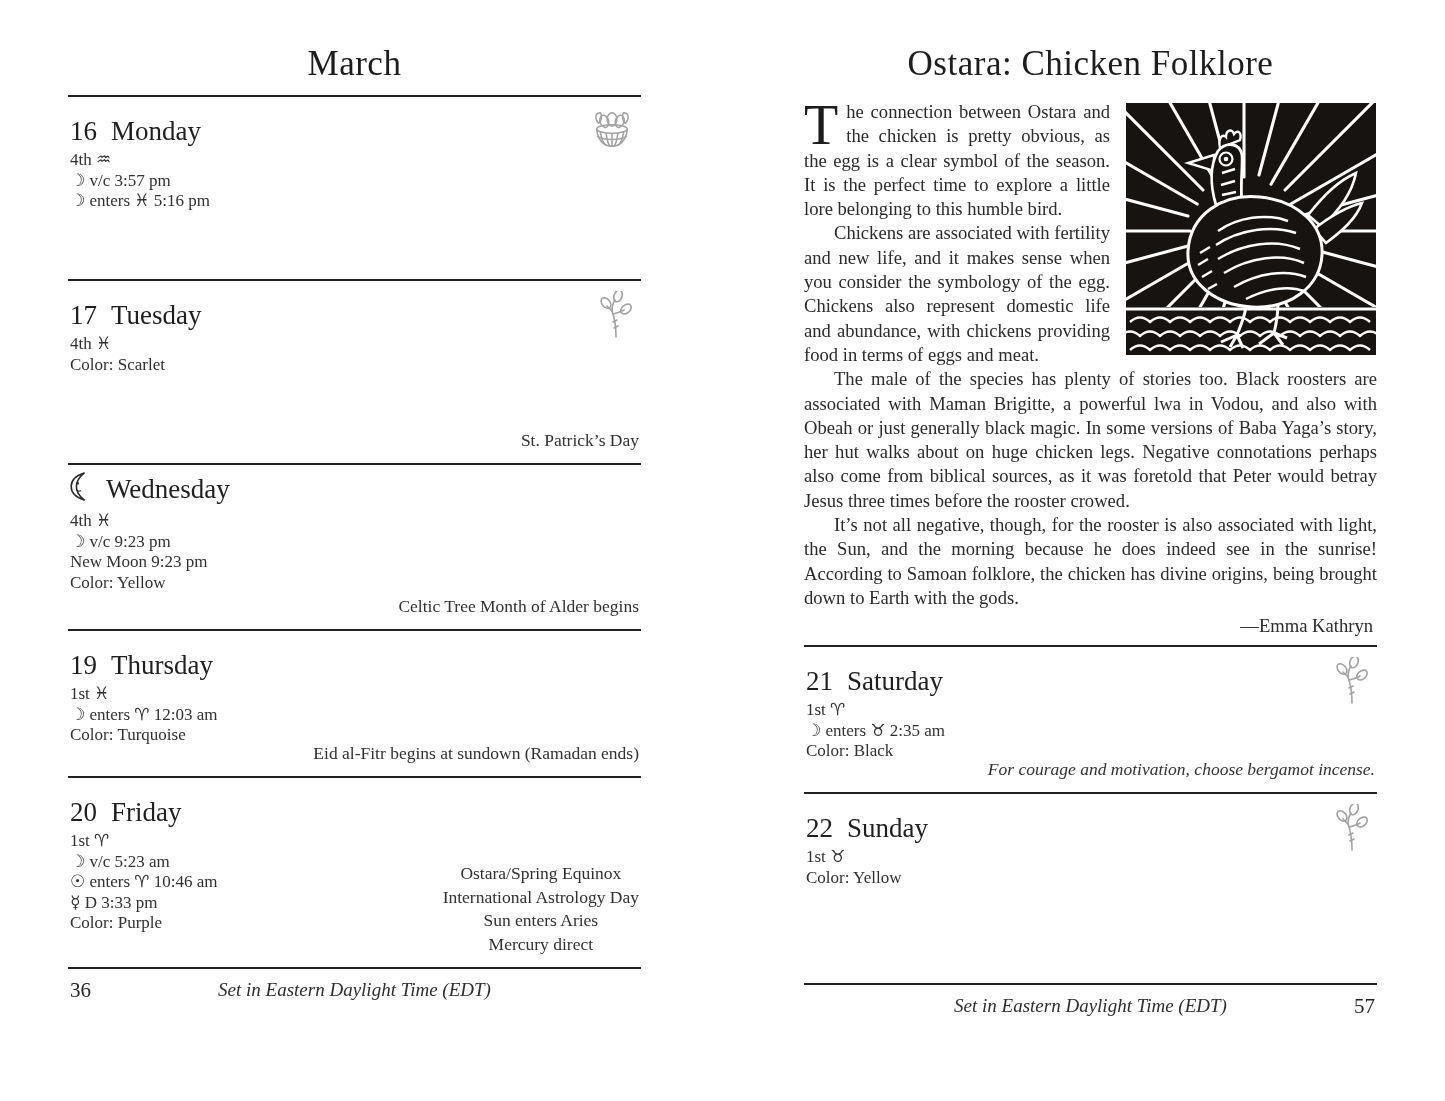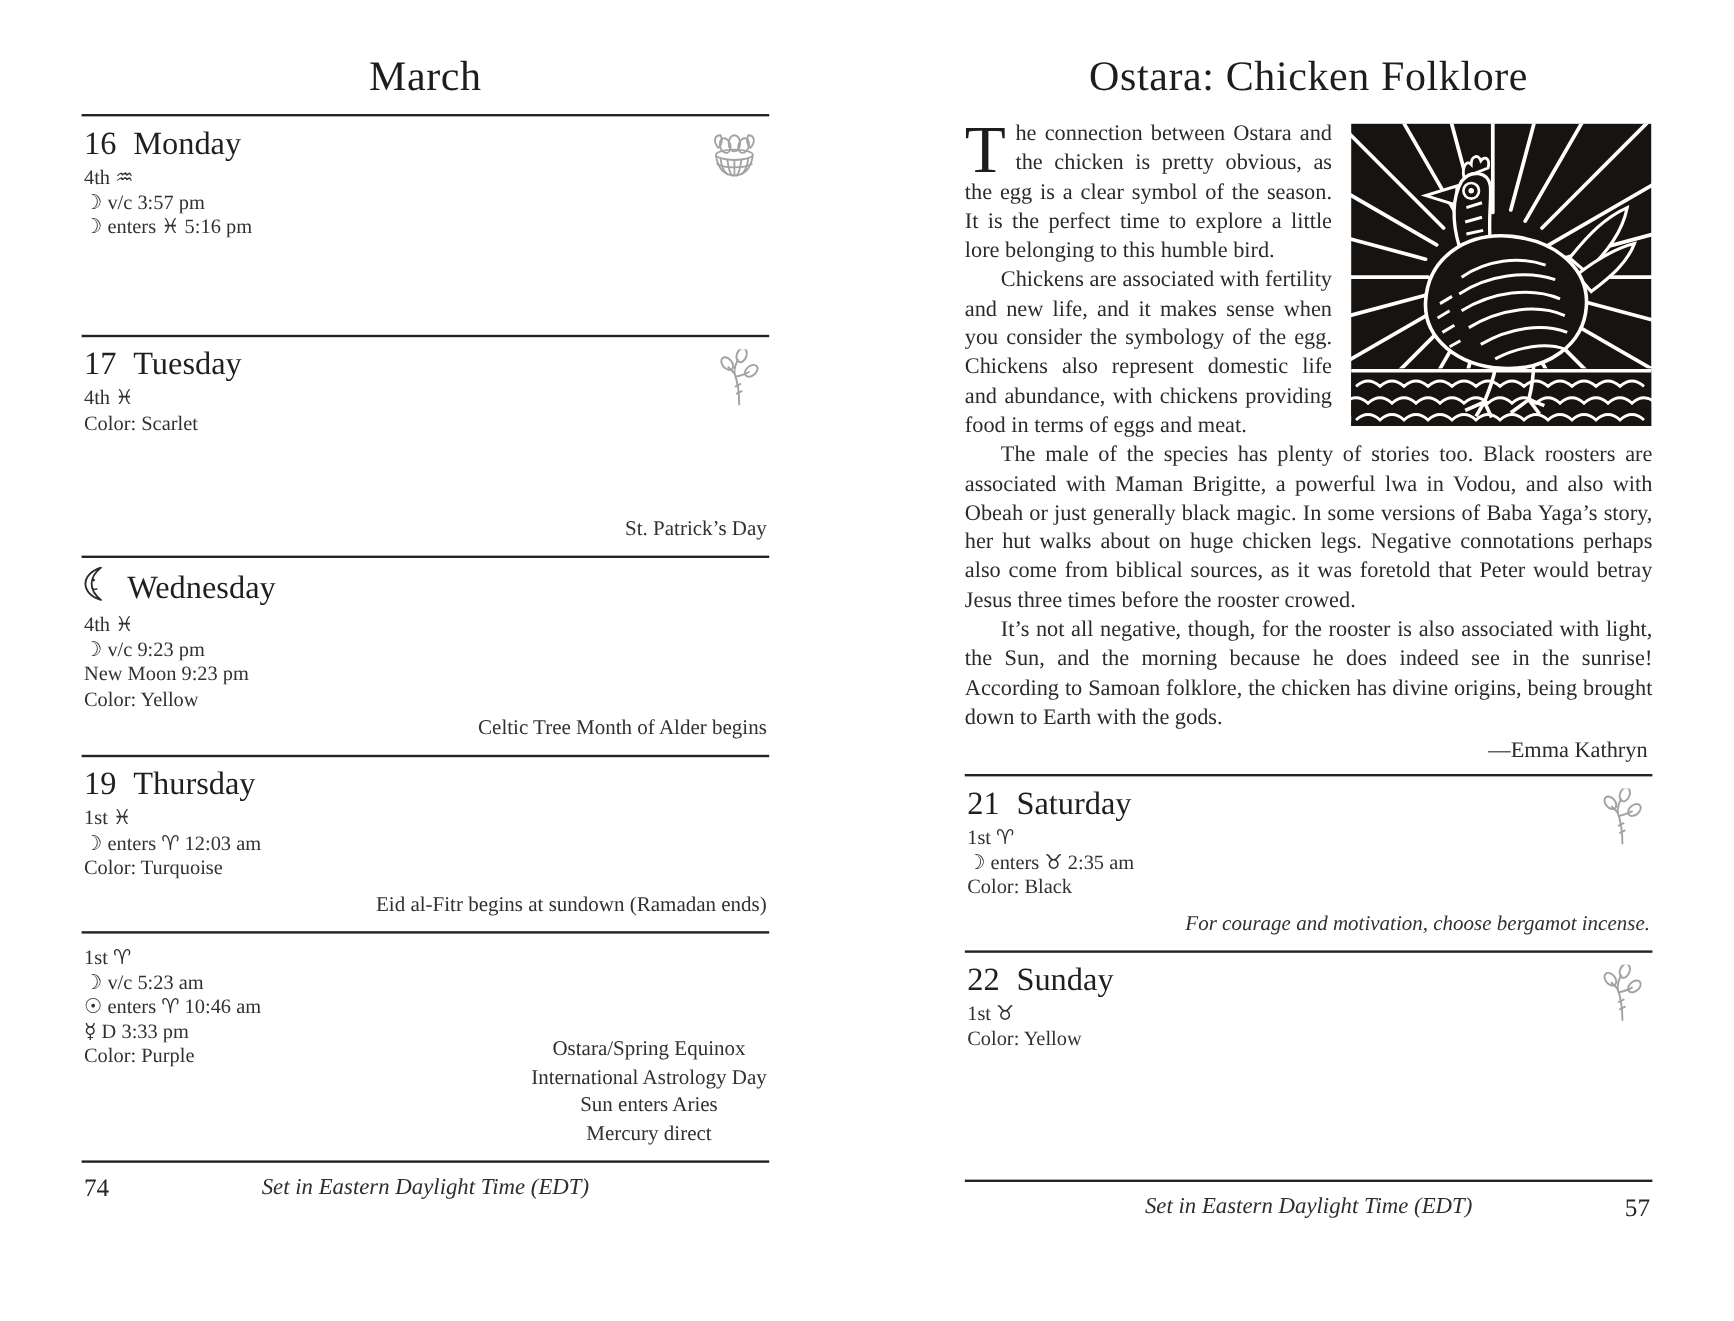--- a/index.html
+++ b/index.html
@@ -19,21 +19,21 @@
     height:95px;box-sizing:border-box;
     display:flex;align-items:flex-end;justify-content:center;
     padding-bottom:11px;
   }
   h1.page-title{font-size:35px;font-weight:normal;margin:0;letter-spacing:.5px;color:#1d1d1d;}
 
   .day{position:relative;border-top:2px solid #232323;box-sizing:border-box;padding:7px 0 0 0;}
   .h184{height:184px;} .h182{height:166px;} .h183{height:147px;} .h191{height:191px;}
 
   .day-head{font-size:27px;line-height:31px;padding-left:2px;color:#1f1f1f;}
-  .day-num{display:inline-block;margin-right:14px;}
+  .day-num{display:inline-block;margin-right:14px;margin-top:12px;}
   .day-moon{display:inline-block;width:21px;margin-right:15px;vertical-align:-3px;}
   .day-icon{position:absolute;top:10px;right:6px;}
   .day-details{margin-top:3px;padding-left:2px;font-size:17px;line-height:20.5px;color:#313131;}
   .day-holidays{position:absolute;right:2px;bottom:11px;text-align:center;font-size:17.5px;line-height:23.5px;color:#313131;}
   .note-italic{font-style:italic;}
 
   .page-footer{position:relative;border-top:2px solid #232323;height:64px;box-sizing:border-box;padding-top:10px;}
   .footer-note{display:block;text-align:center;font-style:italic;font-size:19px;color:#2e2e2e;}
   .footer-page-num{position:absolute;top:9px;font-size:21px;color:#262626;}
   .page-left .footer-page-num{left:2px;}
@@ -138,37 +138,40 @@
       <div>1st ♓</div>
       <div>☽ enters ♈ 12:03 am</div>
       <div>Color: Turquoise</div>
     </div>
     <div class="day-holidays">
       <div>Eid al-Fitr begins at sundown (Ramadan ends)</div>
     </div>
   </div>
 
   <div class="day h191">
+    <div class="day-head">
+      <span class="day-num">20</span><span class="day-name">Friday</span>
+    </div>
     <div class="day-details">
       <div>1st ♈</div>
       <div>☽ v/c 5:23 am</div>
       <div>☉ enters ♈ 10:46 am</div>
       <div>☿ D 3:33 pm</div>
       <div>Color: Purple</div>
     </div>
     <div class="day-holidays">
       <div>Ostara/Spring Equinox</div>
       <div>International Astrology Day</div>
       <div>Sun enters Aries</div>
       <div>Mercury direct</div>
     </div>
   </div>
 
   <div class="page-footer">
-    <span class="footer-page-num">74</span>
+    <span class="footer-page-num">36</span>
     <span class="footer-note">Set in Eastern Daylight Time (EDT)</span>
   </div>
 </section>
 
 <section class="page page-right">
 
   <div class="title-block">
     <h1 class="page-title">Ostara: Chicken Folklore</h1>
   </div>
 

